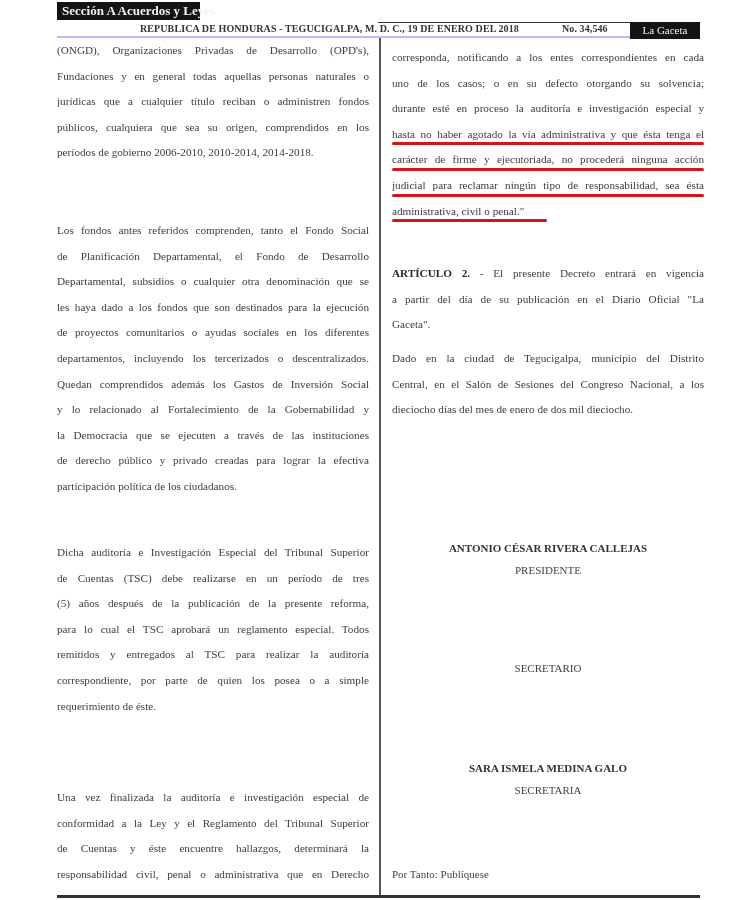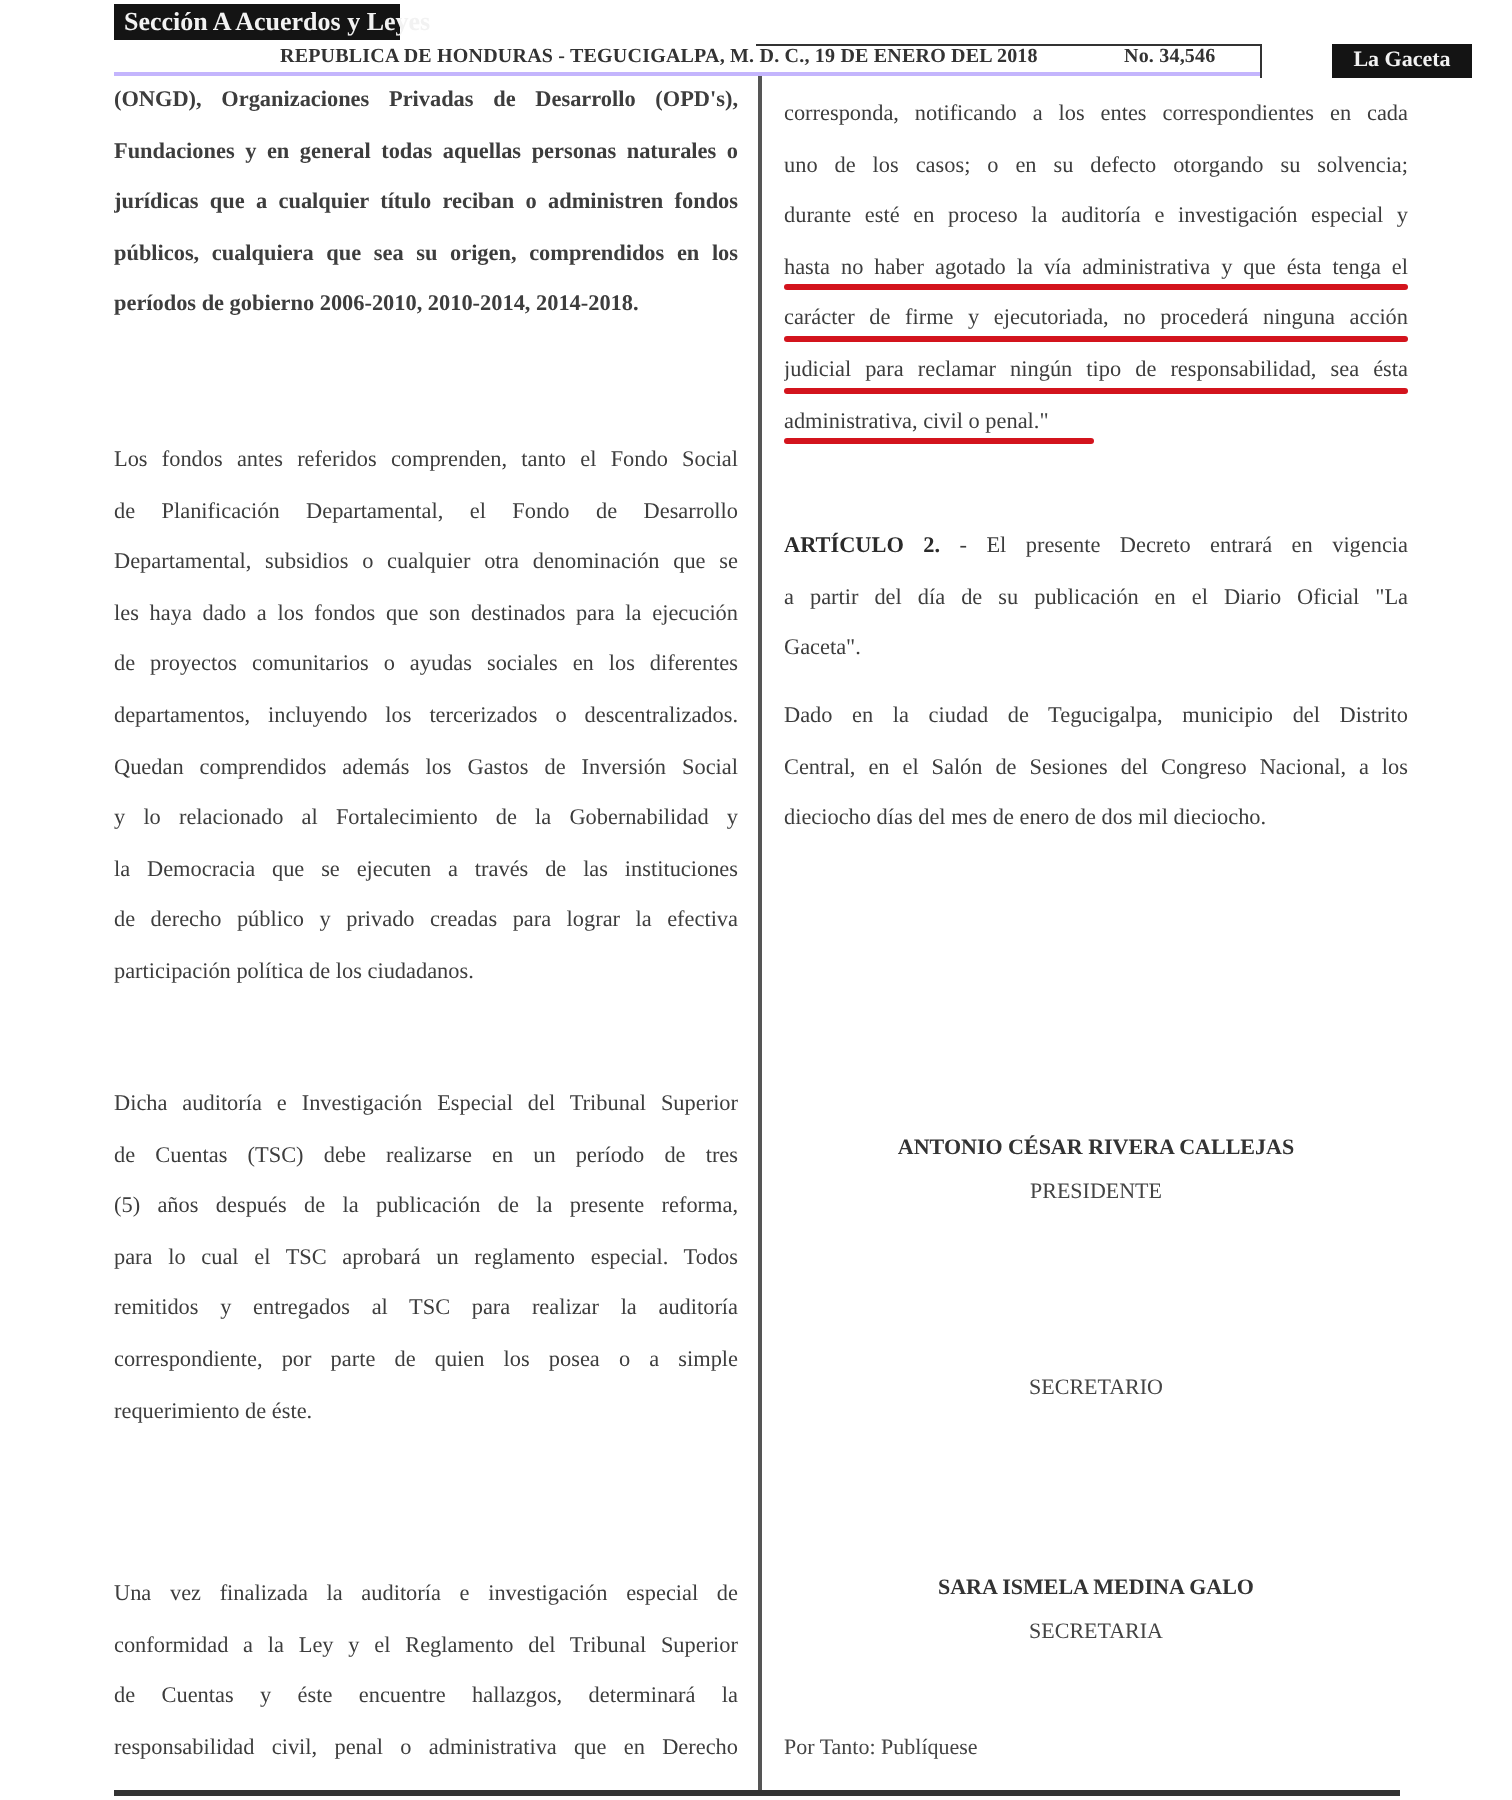--- a/index.html
+++ b/index.html
@@ -24,21 +24,21 @@
   }
   .header-line .left { position: absolute; left: 83px; top: 0; }
   .header-line .num { position: absolute; left: 505px; top: 0; }
   .header-box {
     position: absolute; left: 378px; top: 22px; width: 252px; height: 16px;
     border: 1px solid #333; border-bottom: none; border-left: none;
   }
   .gaceta-tag {
     position: absolute; left: 630px; top: 22px; width: 70px; height: 17px;
     background: #141414; color: #f2f2f2;
-    font-size: 11px; font-weight: bold; line-height: 17px; text-align: center; margin-left: 36px;
+    font-size: 11px; font-weight: normal; line-height: 17px; text-align: center;
   }
   .divider {
     position: absolute; left: 379px; top: 38px; width: 2px; height: 860px;
     background: #555;
   }
   .bottom-rule {
     position: absolute; left: 57px; top: 895px; width: 643px; height: 3px;
     background: #333;
   }
   .col {
@@ -52,40 +52,40 @@
   .para .ln.last { text-align-last: left; }
   .underl {
     position: relative; display: block;
   }
   .underl::after {
     content: ""; position: absolute; left: 0; right: 0; bottom: 2px; height: 3px;
     background: #d3141d; border-radius: 2px;
   }
   .underl.short::after { right: auto; width: 155px; }
   .bold { font-weight: bold; color: #2a2a2a; }
-  .sig { position: absolute; left: 392px; width: 312px; text-align: center; font-size: 11px; margin-top: 26px; }
+  .sig { position: absolute; left: 392px; width: 312px; text-align: center; font-size: 11px; }
   .sig .name { font-weight: bold; color: #333; }
   .sig .role { margin-top: 10px; color: #444; }
   .footer-note { position: absolute; left: 392px; top: 868px; font-size: 11px; color: #444; }
 </style>
 </head>
 <body>
 
 <div class="section-tag">Sección A  Acuerdos y Leyes</div>
 <div class="header-box"></div>
 <div class="header-line">
   <span class="left">REPUBLICA DE HONDURAS  - TEGUCIGALPA, M. D. C., 19 DE ENERO DEL 2018</span>
   <span class="num">No. 34,546</span>
 </div>
 <div class="gaceta-tag">La Gaceta</div>
 
 <div class="divider"></div>
 <div class="bottom-rule"></div>
 
-<div class="col left" style="top:38px;font-weight:bold;">
+<div class="col left" style="top:38px;">
   <div class="para">
     <span class="ln">(ONGD), Organizaciones Privadas de Desarrollo (OPD's),</span>
     <span class="ln">Fundaciones y en general todas aquellas personas naturales o</span>
     <span class="ln">jurídicas que a cualquier título reciban o administren fondos</span>
     <span class="ln">públicos, cualquiera que sea su origen, comprendidos en los</span>
     <span class="ln last">períodos de gobierno 2006-2010, 2010-2014, 2014-2018.</span>
   </div>
 </div>
 
 <div class="col left" style="top:206px;margin-top:12px;">

